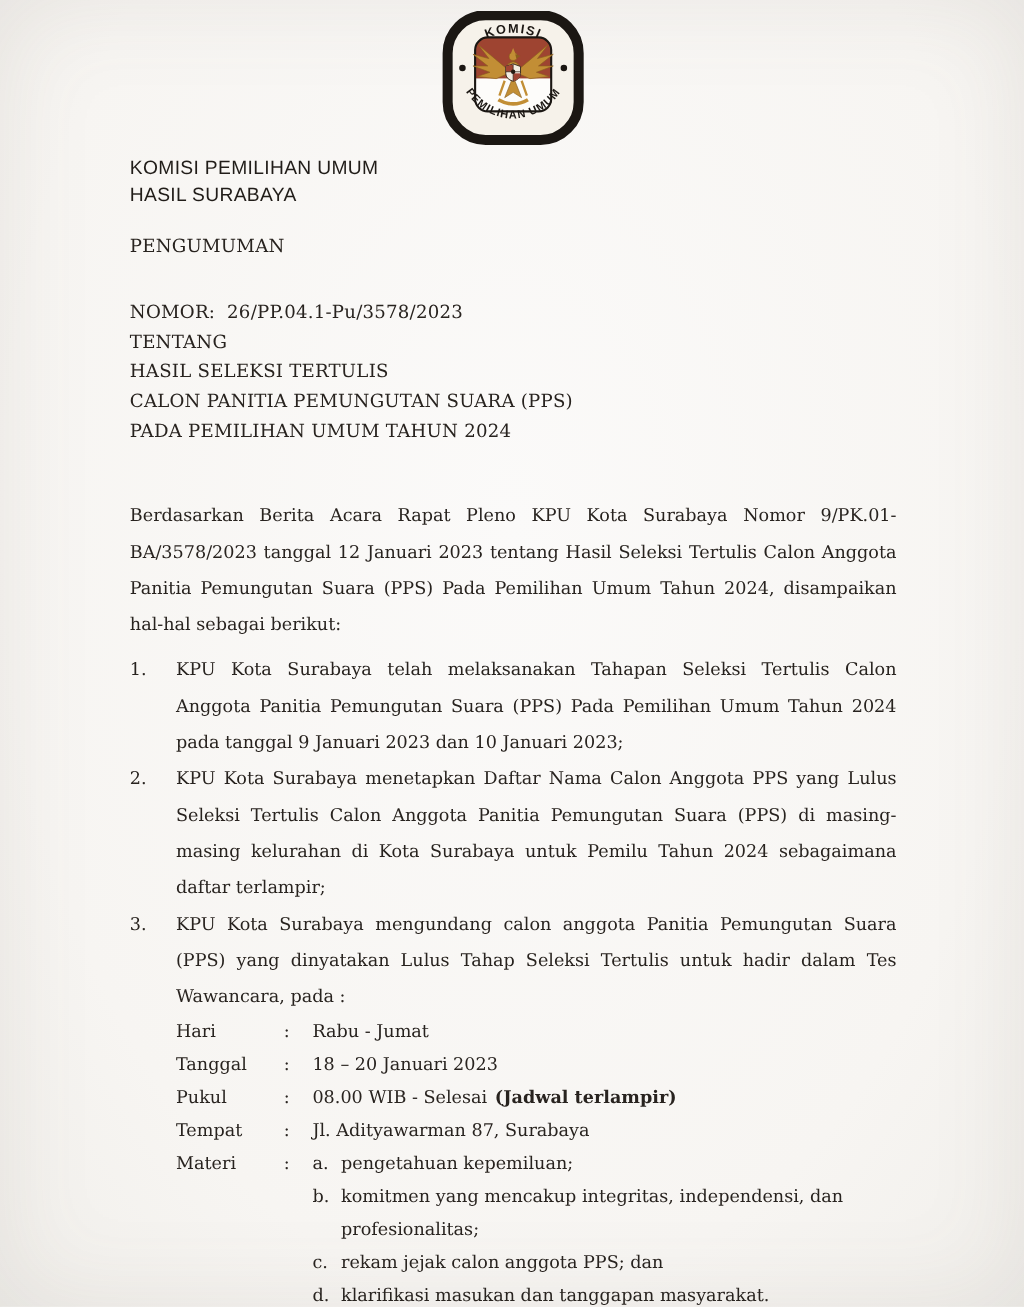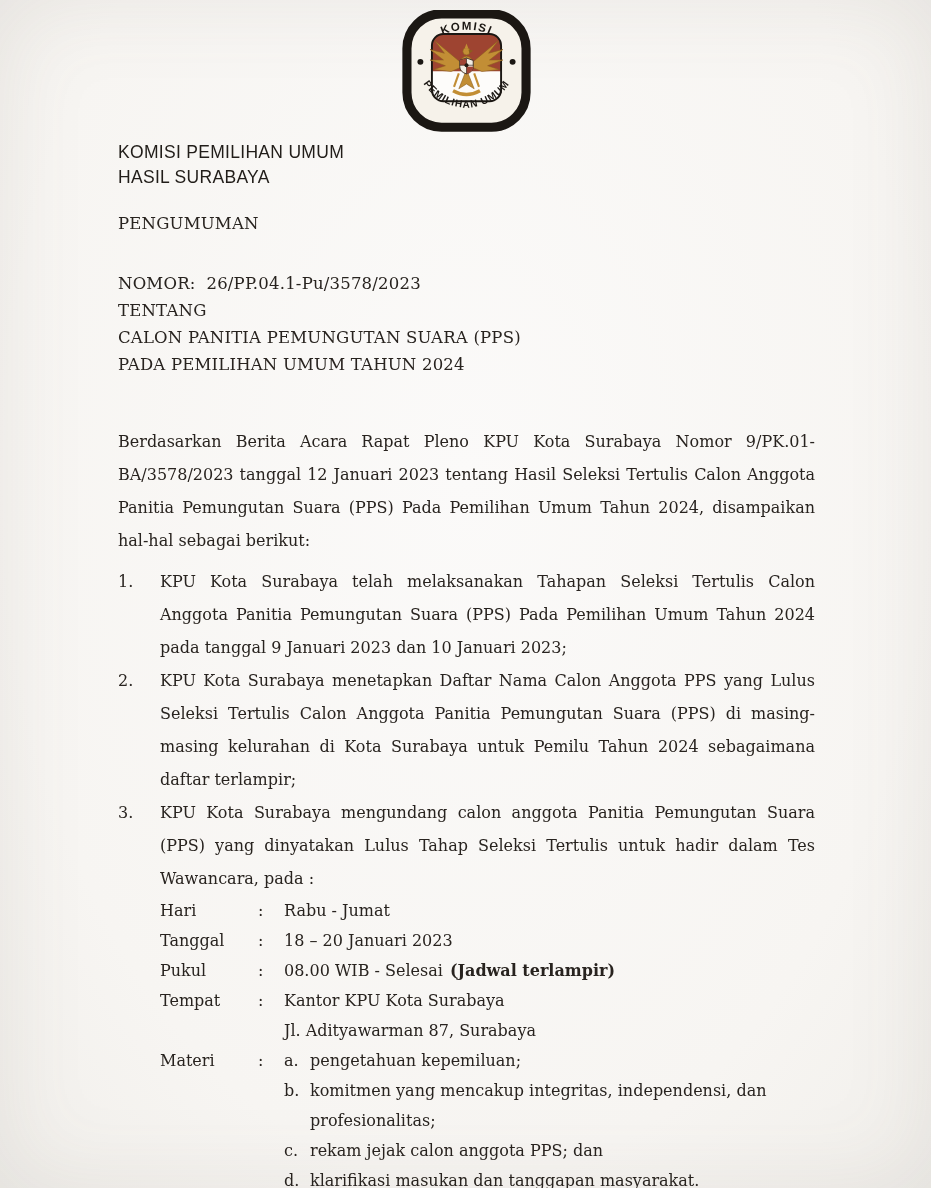--- a/index.html
+++ b/index.html
@@ -107,20 +107,21 @@
 
   <div class="org">
     <div>KOMISI PEMILIHAN UMUM</div>
     <div>HASIL SURABAYA</div>
   </div>
 
   <div class="title-block">
     <div>PENGUMUMAN</div>
     <div class="prewrap">NOMOR:  26/PP.04.1-Pu/3578/2023</div>
     <div>TENTANG</div>
+    <div>HASIL SELEKSI TERTULIS</div>
     <div>CALON PANITIA PEMUNGUTAN SUARA (PPS)</div>
     <div>PADA PEMILIHAN UMUM TAHUN 2024</div>
   </div>
 
   <p class="intro">Berdasarkan Berita Acara Rapat Pleno KPU Kota Surabaya Nomor 9/PK.01-BA/3578/2023 tanggal 12 Januari 2023 tentang Hasil Seleksi Tertulis Calon Anggota Panitia Pemungutan Suara (PPS) Pada Pemilihan Umum Tahun 2024, disampaikan hal-hal sebagai berikut:</p>
 
   <div class="num-list">
 
     <div class="num-item">
       <div class="num">1.</div>
@@ -154,21 +155,20 @@
           <div class="srow">
             <div>Pukul</div>
             <div>:</div>
             <div class="val"><span>08.00 WIB - Selesai</span><b>(Jadwal terlampir)</b></div>
           </div>
 
           <div class="srow">
             <div>Tempat</div>
             <div>:</div>
             <div class="val">
-              <div>Kantor KPU Kota Surabaya</div>
               <div>Jl. Adityawarman 87, Surabaya</div>
             </div>
           </div>
 
           <div class="srow">
             <div>Materi</div>
             <div>:</div>
             <div class="sub-list">
               <div class="sub-item">
                 <div>a.</div>

